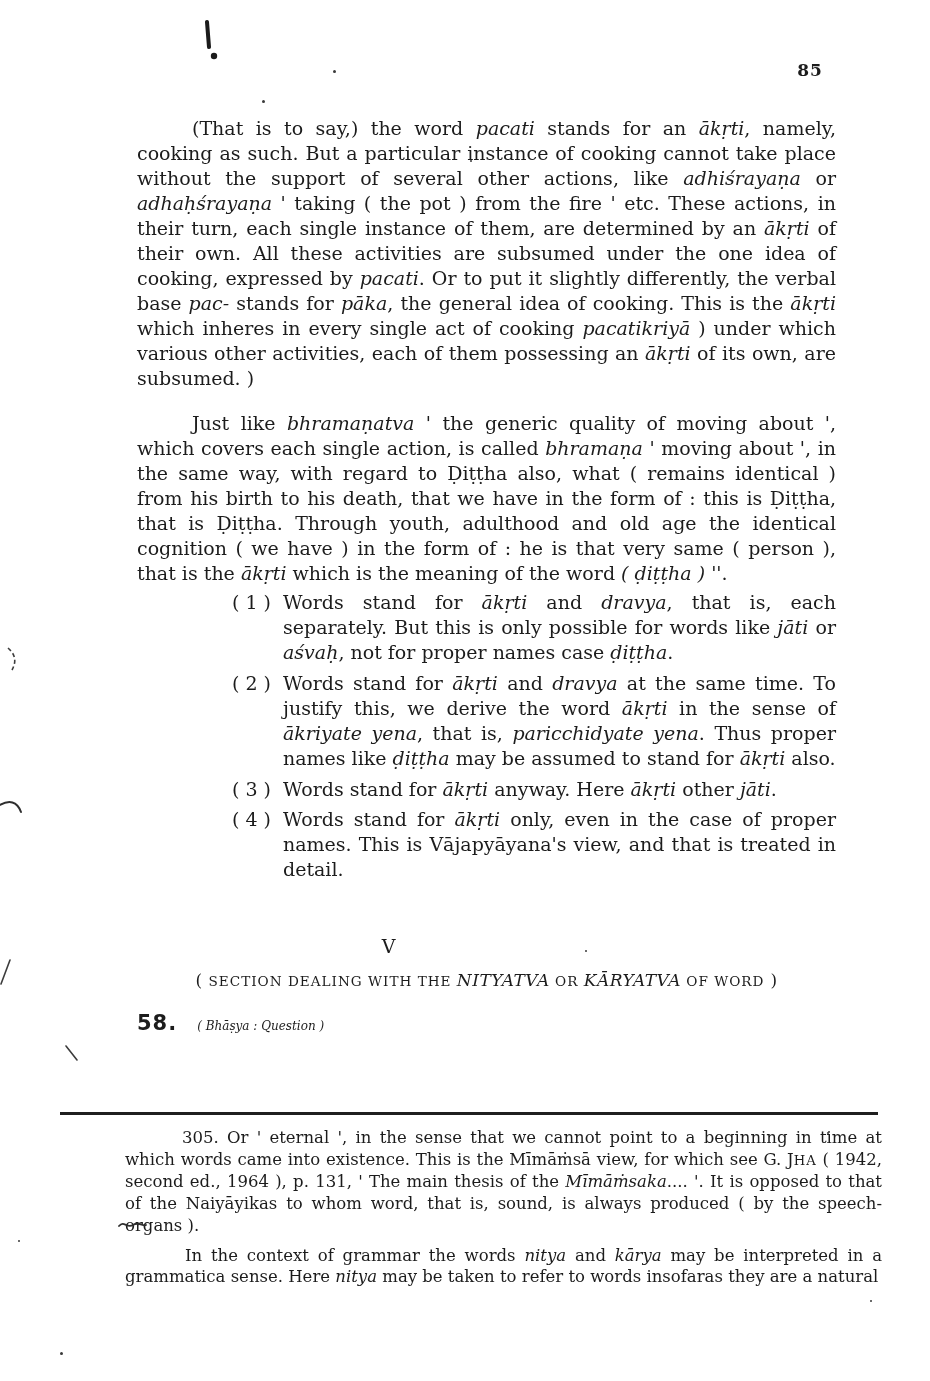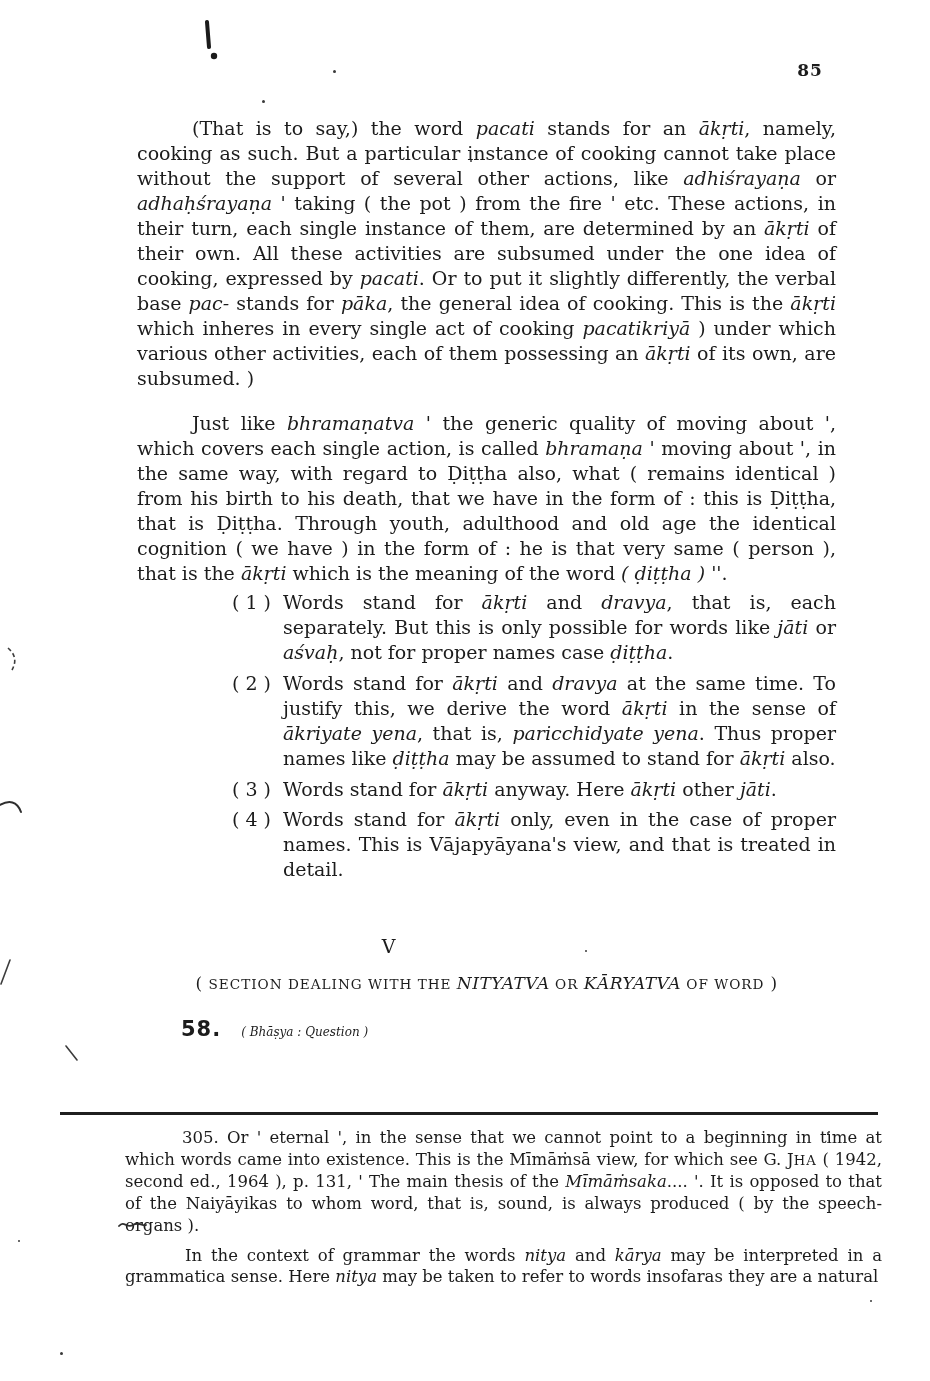--- a/index.html
+++ b/index.html
@@ -36,31 +36,31 @@
   .li-2{margin-top:6px !important;}
   .li-3{margin-top:6px !important;}
   .li-4{margin-top:5px !important;}
   .section-numeral{
     margin-top:52px !important;
     position:relative;left:-98px;
     text-align:center;font-size:19px;line-height:25px;
   }
   .section-heading{
     margin-top:12px !important;
-    text-align:center;font-size:17px;line-height:24px;letter-spacing:0.5px;
+    text-align:center;font-size:17px;line-height:18px;letter-spacing:0.5px;
     text-indent:0;
   }
   .h58{
     margin-top:19px !important;
     display:flex;align-items:baseline;gap:20px;
     line-height:28px;text-align:left;
   }
   .h58-num{
     font-family:"DejaVu Sans","Liberation Sans",sans-serif;
-    font-weight:bold;font-size:21px;letter-spacing:1px;margin-left:44px;
+    font-weight:bold;font-size:21px;letter-spacing:1px;
   }
   .h58-title{font-style:italic;font-size:12px;}
   .translation{
     margin-top:5px !important;
     font-size:21px;line-height:29px;word-spacing:5px;letter-spacing:0.2px;
     text-indent:55px;
   }
   
   .footnote-rule{
     position:absolute;left:60px;top:1112px;width:818px;height:3px;

